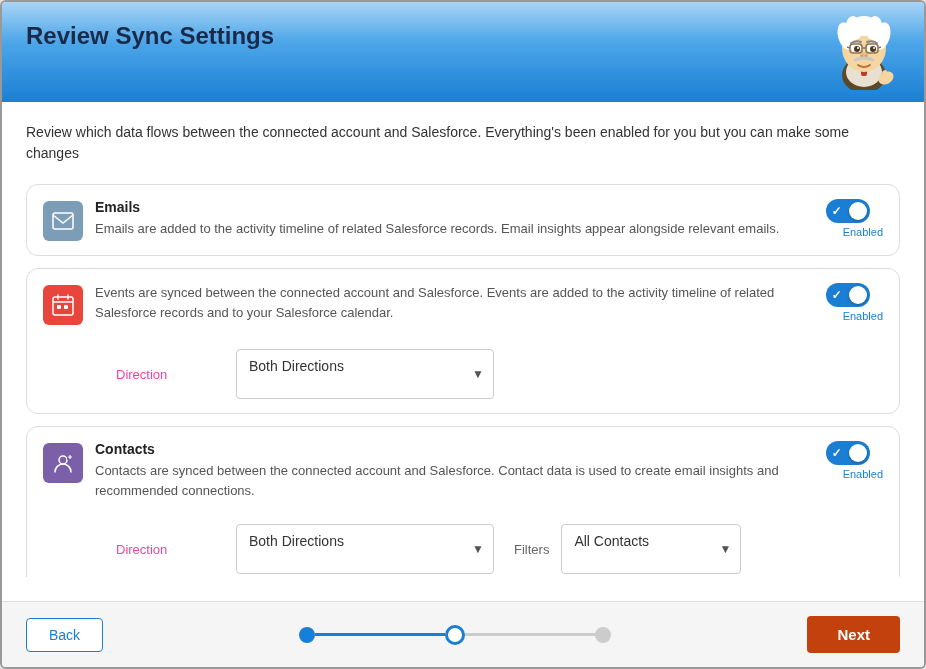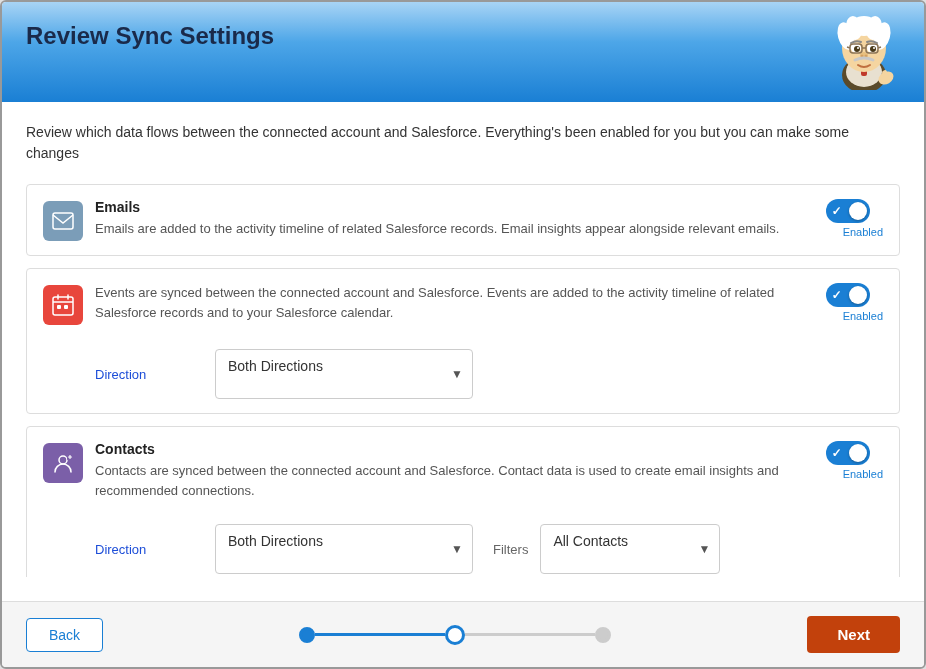--- a/index.html
+++ b/index.html
@@ -47,21 +47,21 @@
       padding: 20px 24px;
       background: #fff;
     }
     .intro-text {
       color: #333;
       line-height: 1.5;
       margin-bottom: 20px;
     }
     .section {
       border: 1px solid #ddd;
-      border-radius: 4px;
+      border-radius: 12px;
       margin-bottom: 12px;
       padding: 14px 16px;
     }
     .section-header {
       display: flex;
       align-items: flex-start;
       justify-content: space-between;
     }
     .section-left {
       display: flex;
@@ -134,24 +134,24 @@
       font-weight: 500;
       padding-left: 30px;
     }
     .direction-row {
       display: flex;
       align-items: center;
       margin-top: 14px;
       padding-top: 10px;
     }
     .direction-label {
-      color: #1d4ed8;
+      color: #ec4899;
       font-size: 13px;
       width: 120px;
-      margin-left: 52px;
+      margin-left: 73px;
     }
     .select-wrapper {
       position: relative;
       display: inline-block;
     }
     .select-dropdown {
       appearance: none;
       -webkit-appearance: none;
       border: 1px solid #ccc;
       border-radius: 4px;

